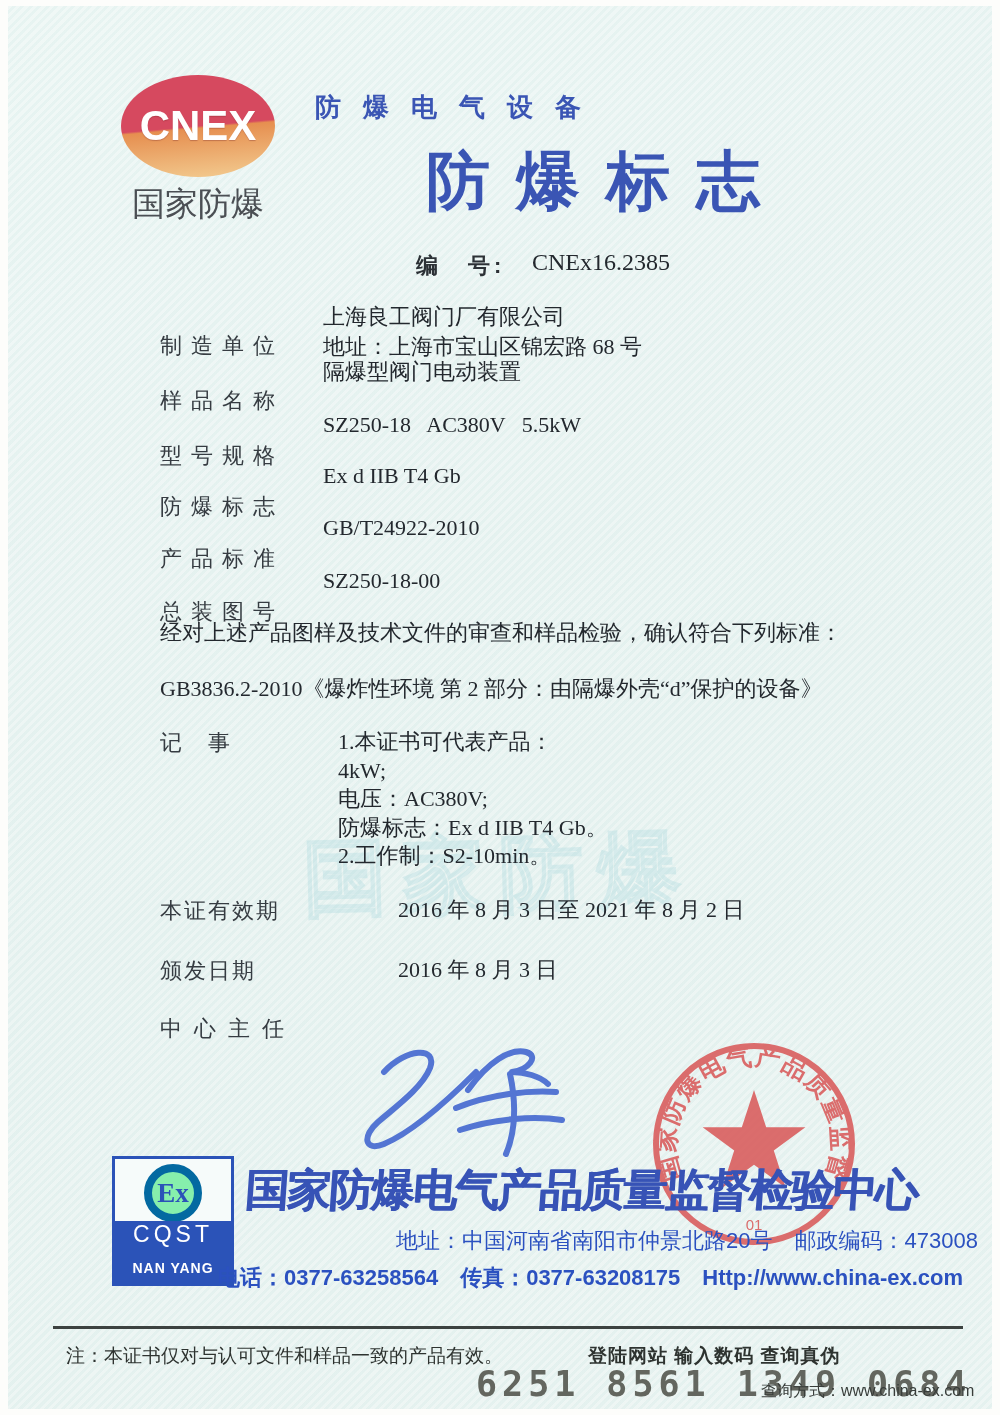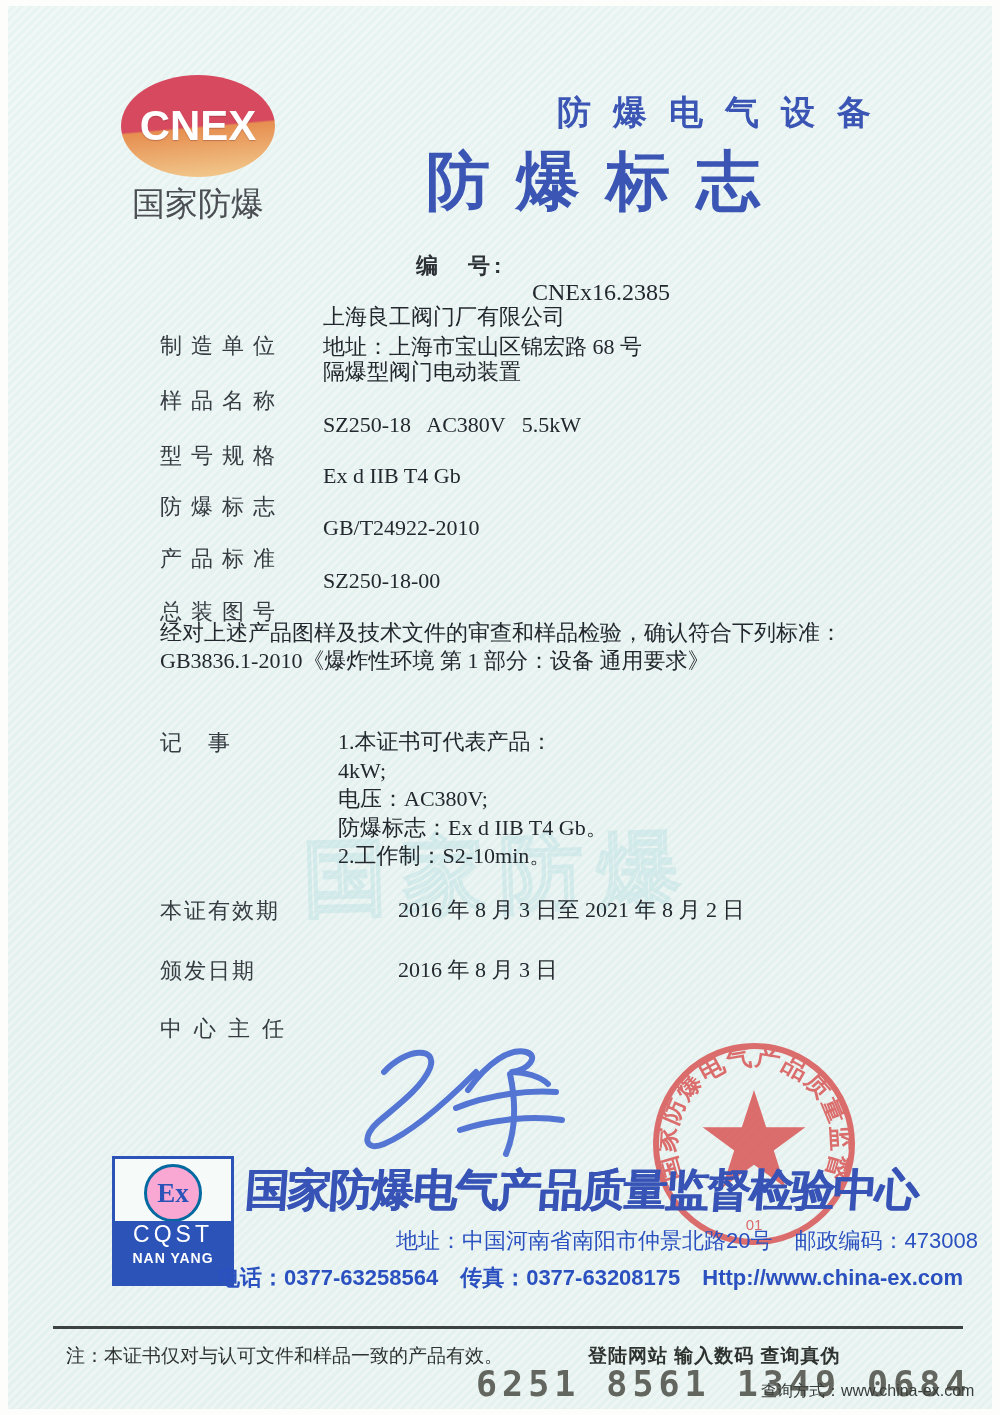--- a/index.html
+++ b/index.html
@@ -11,48 +11,48 @@
            linear-gradient(160deg,#ecf6f4 0%,#e7f2f0 55%,#e9f3f1 100%);}
   .abs{position:absolute;}
 
   
   .logo-ellipse{left:113px;top:69px;width:154px;height:102px;border-radius:50%;
     background:linear-gradient(175deg,#d6495f 0%,#d6495f 50%,#e68f50 52%,#f3cd92 100%);}
   .logo-text{left:113px;top:69px;width:154px;height:102px;display:flex;align-items:center;justify-content:center;
     color:#fff;font-weight:900;font-size:42px;letter-spacing:0px;font-family:"Liberation Sans",sans-serif;
     text-shadow:0 1px 1px rgba(120,40,40,.35);}
   .logo-caption{left:108px;top:176px;width:164px;text-align:center;font-size:33px;color:#4b4f54;font-weight:500;}
-  .hdr-sub{left:285px;top:84px;width:600px;text-align:right;font-size:34px;font-weight:bold;
+  .hdr-sub{left:285px;top:84px;width:600px;text-align:left;font-size:26px;font-weight:bold;
     color:#3a55b4;letter-spacing:22px;text-indent:22px;}
   .hdr-title{left:255px;top:132px;width:660px;text-align:center;font-size:64px;font-weight:bold;
     color:#3a55b4;letter-spacing:26px;text-indent:26px;}
   .cert-label{left:408px;top:245px;font-size:22px;color:#2c3136;font-weight:bold;letter-spacing:4px;}
-  .cert-no{left:524px;top:243px;font-size:24px;color:#23282e;font-family:"Liberation Serif",serif;margin-top:30px;}
+  .cert-no{left:524px;top:243px;font-size:24px;color:#23282e;font-family:"Liberation Serif",serif;}
 
   
   .flabel{font-size:22px;color:#363c42;letter-spacing:9px;font-weight:500;white-space:pre;}
   .fval{font-size:22px;color:#23282e;font-family:"Liberation Serif",serif;white-space:pre;}
   .lx{left:152px;margin-top:28px;} .vx{left:315px;}
 
   .statement{font-size:22px;color:#23282e;font-family:"Liberation Serif",serif;white-space:pre;}
 
   .notes-line{font-size:22px;color:#23282e;font-family:"Liberation Serif",serif;line-height:28.5px;white-space:pre;}
 
   
   .watermark{left:295px;top:812px;font-size:84px;letter-spacing:14px;font-weight:bold;
     color:transparent;-webkit-text-stroke:1.5px rgba(145,205,214,.55);opacity:.45;transform:rotate(-1.5deg);}
 
   
   .badge{left:104px;top:1150px;width:122px;height:130px;border:3px solid #2b53b8;background:#f6fbfa;box-sizing:border-box;}
-  .badge-circle{position:absolute;left:50%;top:5px;transform:translateX(-50%);width:58px;height:58px;border:3px solid #0369a1;
-    border-radius:50%;box-sizing:border-box;display:flex;align-items:center;justify-content:center;background:#f9a8d4;}
+  .badge-circle{position:absolute;left:50%;top:5px;transform:translateX(-50%);width:58px;height:58px;border:8px solid #0369a1;
+    border-radius:50%;box-sizing:border-box;display:flex;align-items:center;justify-content:center;background:#86efac;}
   .badge-ex{font-size:27px;font-weight:bold;color:#2b53b8;font-family:"Liberation Serif",serif;}
   .badge-bottom{position:absolute;left:0;right:0;bottom:0;height:62px;background:#2b53b8;color:#fff;text-align:center;}
   .badge-cqst{font-size:23px;letter-spacing:4px;font-weight:500;}
-  .badge-ny{font-size:14px;letter-spacing:1px;font-weight:bold;margin-top:2px;}
+  .badge-ny{font-size:14px;letter-spacing:1px;font-weight:bold;margin-top:12px;}
   .org-name{left:237px;top:1155px;width:680px;font-size:44px;font-weight:900;color:#3753b6;
     letter-spacing:-2px;transform:skewX(-4deg);white-space:nowrap;text-shadow:1px 0 0 #3753b6;}
   .org-line1{left:230px;top:1220px;width:740px;text-align:right;font-size:22px;font-weight:normal;color:#2b51c0;white-space:pre;}
   .org-line2{left:210px;top:1257px;width:740px;text-align:center;font-size:22px;font-weight:bold;color:#2b51c0;white-space:pre;}
 
   
   .divider{left:45px;top:1320px;width:910px;height:3px;background:#3c4240;}
   .foot-note{left:58px;top:1337px;font-size:19px;color:#2e3330;font-weight:500;}
   .foot-hint{left:580px;top:1337px;font-size:19px;color:#2e3330;font-weight:bold;letter-spacing:1px;}
   .foot-code{left:468px;top:1358px;font-size:35px;color:#63665f;font-family:"DejaVu Sans Mono",monospace;
@@ -91,21 +91,21 @@
     <div class="abs flabel lx" style="top:458px">防爆标志</div>
     <div class="abs fval vx" style="top:457px">Ex d IIB T4 Gb</div>
 
     <div class="abs flabel lx" style="top:510px">产品标准</div>
     <div class="abs fval vx" style="top:509px">GB/T24922-2010</div>
 
     <div class="abs flabel lx" style="top:563px">总装图号</div>
     <div class="abs fval vx" style="top:562px">SZ250-18-00</div>
 
     <div class="abs statement" style="left:152px;top:612px">经对上述产品图样及技术文件的审查和样品检验，确认符合下列标准：</div>
-    <div class="abs statement" style="left:152px;top:640px">GB3836.1-2010《爆炸性环境 第 1 部分：设备 通用要求》</div>
+    <div class="abs statement" style="left:152px;top:668px">GB3836.2-2010《爆炸性环境 第 2 部分：由隔爆外壳“d”保护的设备》</div>
 
     <div class="abs flabel" style="left:152px;top:722px;letter-spacing:26px">记事</div>
     <div class="abs" style="left:330px;top:722px">
       <div class="notes-line">1.本证书可代表产品：</div>
       <div class="notes-line">4kW;</div>
       <div class="notes-line">电压：AC380V;</div>
       <div class="notes-line">防爆标志：Ex d IIB T4 Gb。</div>
       <div class="notes-line">2.工作制：S2-10min。</div>
     </div>
 

